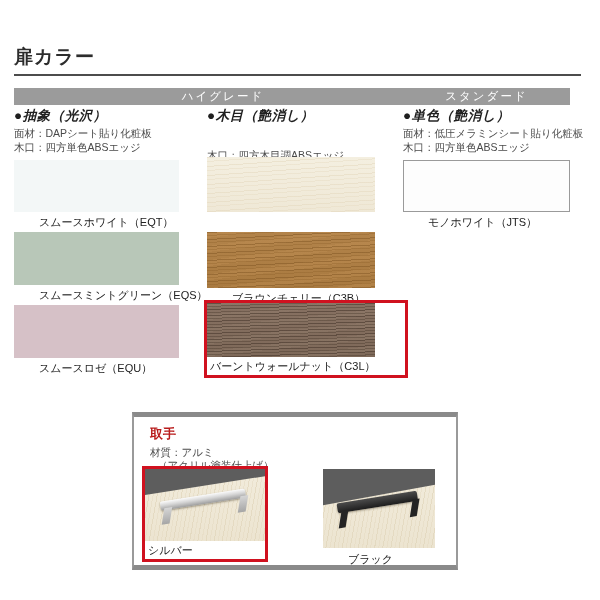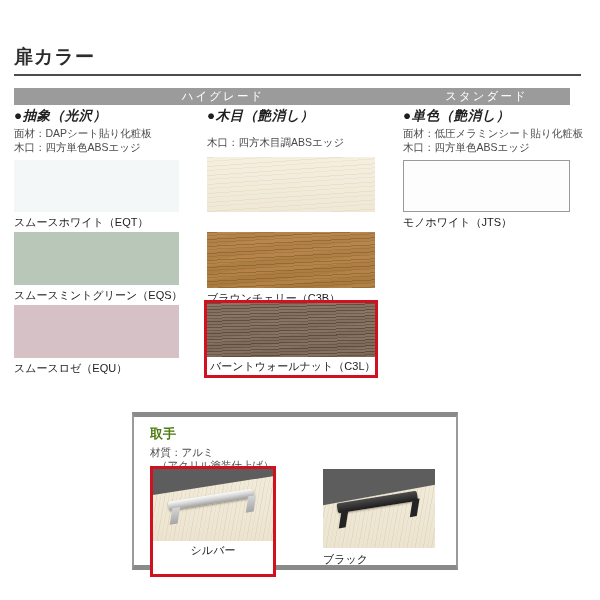--- a/index.html
+++ b/index.html
@@ -8,40 +8,40 @@
     font-family:"Liberation Sans","DejaVu Sans",sans-serif;
     color:#2e2e2e;overflow:hidden;
   }
   .abs{position:absolute;}
   .page-title{font-size:19px;font-weight:bold;letter-spacing:1px;color:#2d2d2d;}
   .title-rule{height:2px;background:#4c4c4c;}
   .band{height:17px;line-height:17px;text-align:center;color:#ffffff;font-size:11.5px;letter-spacing:2px;}
   .col-heading{font-size:13.5px;font-weight:bold;color:#1f1f1f;letter-spacing:.5px;font-style:italic;}
   .spec{font-size:10.5px;color:#4a4a4a;line-height:14px;white-space:nowrap;}
   .swatch{width:100%;height:100%;}
-  .swatch-label{font-size:11px;color:#222;white-space:nowrap;}
+  .swatch-label{font-size:11px;color:#222;white-space:nowrap;margin-left:25px;}
   .bordered{box-sizing:border-box;border:1px solid #9a9a9a;}
   
   .grain-milk{background:
     repeating-linear-gradient(176deg,rgba(228,216,190,.55) 0 1px,rgba(255,255,255,0) 1px 4px,rgba(231,220,196,.5) 4px 5px,rgba(255,255,255,0) 5px 9px),
     linear-gradient(#f4efe0,#efe8d6);}
   .grain-cherry{background:
     repeating-linear-gradient(177deg,rgba(122,80,30,.45) 0 1px,rgba(255,255,255,0) 1px 3px,rgba(140,95,40,.35) 3px 4px,rgba(255,255,255,0) 4px 7px),
     repeating-linear-gradient(173deg,rgba(200,150,90,.25) 0 6px,rgba(255,255,255,0) 6px 14px),
     linear-gradient(#b2834a,#a97a40);}
   .grain-walnut{background:
     repeating-linear-gradient(178deg,rgba(60,45,35,.5) 0 1px,rgba(255,255,255,0) 1px 3px,rgba(70,55,42,.4) 3px 4px,rgba(255,255,255,0) 4px 6px),
     repeating-linear-gradient(174deg,rgba(150,130,112,.3) 0 5px,rgba(255,255,255,0) 5px 12px),
     linear-gradient(#877162,#7e6959);}
   
   .red-frame{box-sizing:border-box;border:3px solid #d0111f;background:#fff;}
   .red-frame .frame-label{font-size:11px;color:#222;padding:2px 3px 0 3px;white-space:nowrap;}
   
   .handle-box{box-sizing:border-box;border:2px solid #9a9a9a;border-top:5px solid #8a8a8a;border-bottom:5px solid #8a8a8a;background:#fff;}
-  .section-title{font-size:13px;font-weight:bold;color:#4d7c0f;}
+  .section-title{font-size:13px;font-weight:bold;color:#b91c1c;}
   
   .photo{position:relative;overflow:hidden;background:
     repeating-linear-gradient(100deg,rgba(222,210,182,.6) 0 1px,rgba(255,255,255,0) 1px 4px,rgba(228,217,192,.5) 4px 5px,rgba(255,255,255,0) 5px 8px),
     linear-gradient(#f2ecdc,#ece4d0);}
   .photo .dark-top{position:absolute;left:0;top:0;width:100%;height:100%;background:#5d5d5d;}
   .photo.silver .dark-top{clip-path:polygon(0 0,100% 0,100% 10%,0 36%);}
   .photo.black .dark-top{clip-path:polygon(0 0,100% 0,100% 20%,0 46%);}
   .handle{position:absolute;left:13%;top:36%;width:72%;height:32%;transform:rotate(-9deg);}
   .handle .bar{position:absolute;left:0;top:0;width:100%;height:40%;border-radius:2px;}
   .handle .leg{position:absolute;top:32%;width:9%;height:68%;transform:skewX(-18deg);}
@@ -75,48 +75,48 @@
     <div class="swatch" style="background-color: rgb(184, 199, 184);"></div>
   </div>
   <div class="abs swatch-label" style="left:14px;top:288px;">スムースミントグリーン（EQS）</div>
 
   <div class="abs" style="left:14px;top:305px;width:165px;height:53px;">
     <div class="swatch" style="background-color: rgb(214, 193, 199);"></div>
   </div>
   <div class="abs swatch-label" style="left:14px;top:361px;">スムースロゼ（EQU）</div>
 
   <div class="abs col-heading" style="left:207px;top:107px;">●木目（艶消し）</div>
-  <div class="abs spec" style="left:207px;top:135px;">木口：四方木目調ABSエッジ</div>
+  <div class="abs spec" style="left:207px;top:148px;">木口：四方木目調ABSエッジ</div>
 
   <div class="abs grain-milk" style="left:207px;top:157px;width:168px;height:55px;"></div>
 
   <div class="abs grain-cherry" style="left:207px;top:232px;width:168px;height:56px;"></div>
   <div class="abs swatch-label" style="left:207px;top:291px;">ブラウンチェリー（C3B）</div>
 
-  <div class="abs red-frame" style="left:204px;top:300px;width:174px;height:78px;">
+  <div class="abs red-frame" style="left:204px;top:300px;width:204px;height:78px;">
     <div class="grain-walnut" style="width:168px;height:54px;"></div>
     <div class="frame-label">バーントウォールナット（C3L）</div>
   </div>
 
   <div class="abs col-heading" style="left:403px;top:107px;">●単色（艶消し）</div>
   <div class="abs spec" style="left:403px;top:126px;">面材：低圧メラミンシート貼り化粧板</div>
   <div class="abs spec" style="left:403px;top:140px;">木口：四方単色ABSエッジ</div>
 
   <div class="abs bordered" style="left:403px;top:160px;width:167px;height:52px;">
     <div class="swatch" style="background-color: rgb(253, 253, 253);"></div>
   </div>
   <div class="abs swatch-label" style="left:403px;top:215px;">モノホワイト（JTS）</div>
 
   <div class="abs handle-box" style="left:132px;top:412px;width:326px;height:158px;">
 
     <div class="abs section-title" style="left:16px;top:8px;">取手</div>
     <div class="abs spec" style="left:16px;top:28px;">材質：アルミ</div>
     <div class="abs spec" style="left:23px;top:41px;">（アクリル塗装仕上げ）</div>
 
-    <div class="abs red-frame" style="left:16px;top:49px;width:126px;height:111px;text-align:center;">
+    <div class="abs red-frame" style="left:8px;top:49px;width:126px;height:96px;">
       <div class="photo silver" style="width:120px;height:72px;">
         <div class="dark-top"></div>
         <div class="handle silver-h">
           <div class="bar"></div>
             <div class="leg l"></div>
             <div class="leg r"></div>
         </div>
       </div>
       <div class="frame-label">シルバー</div>
     </div>

